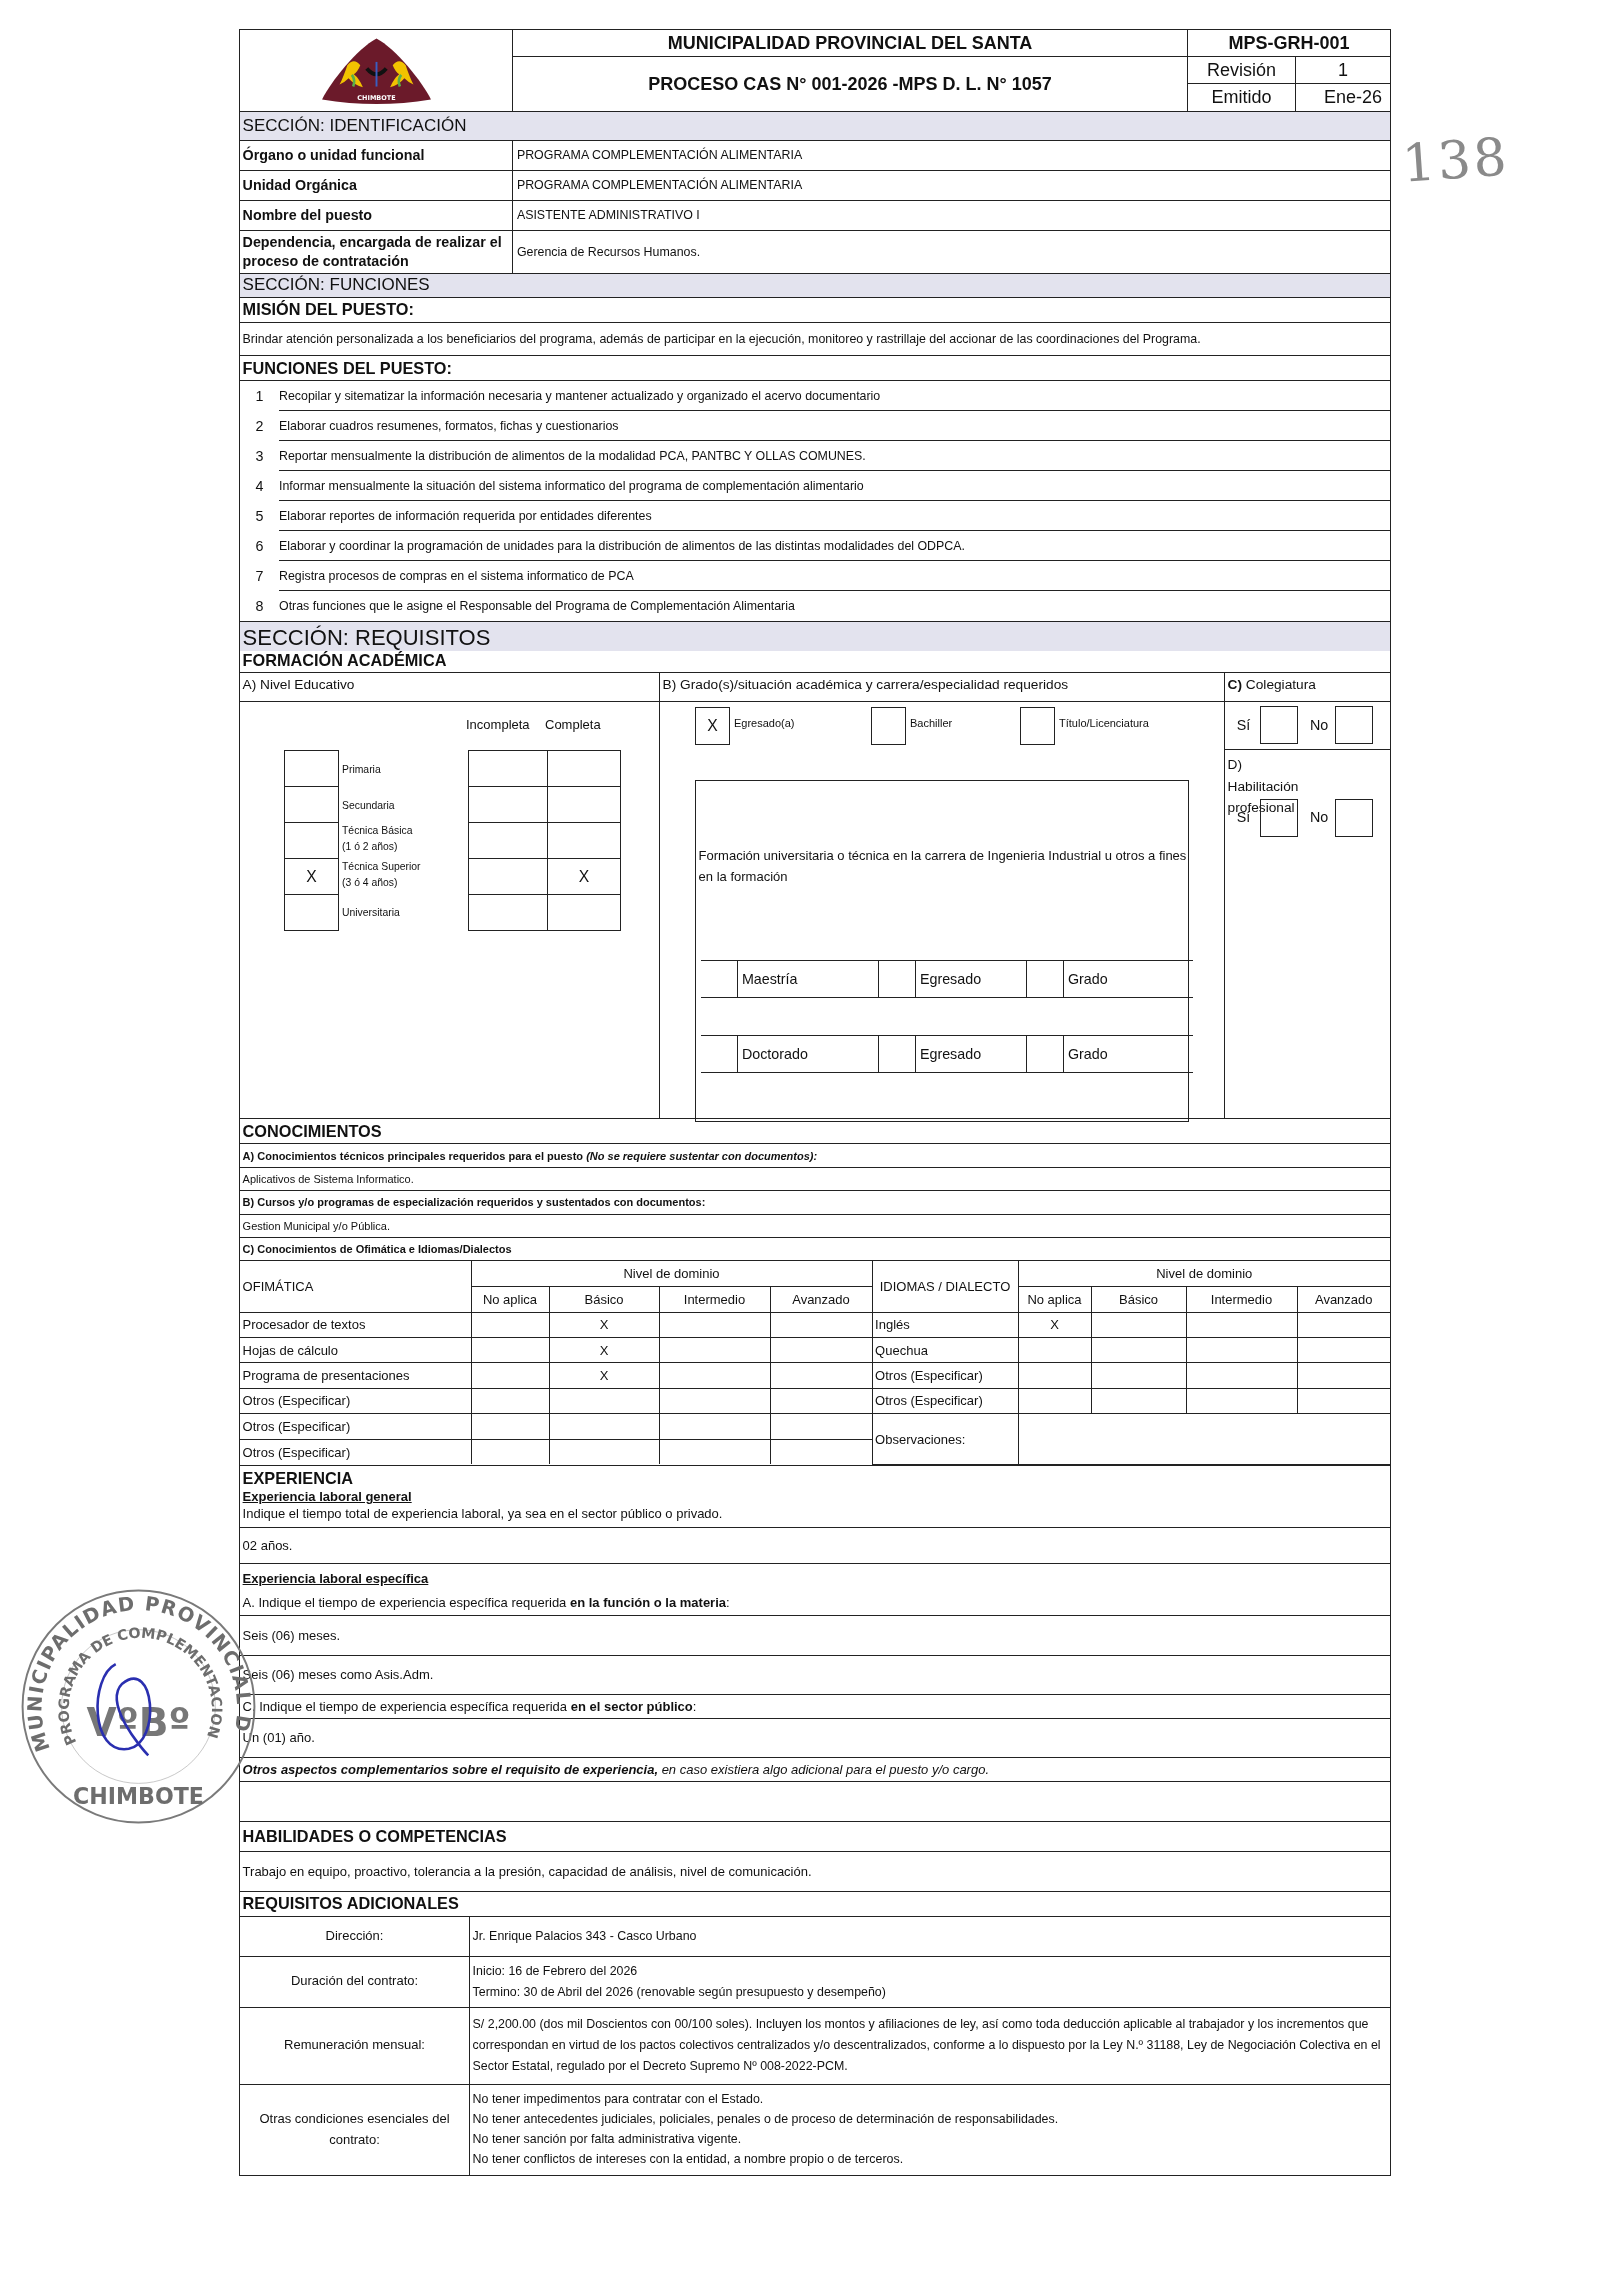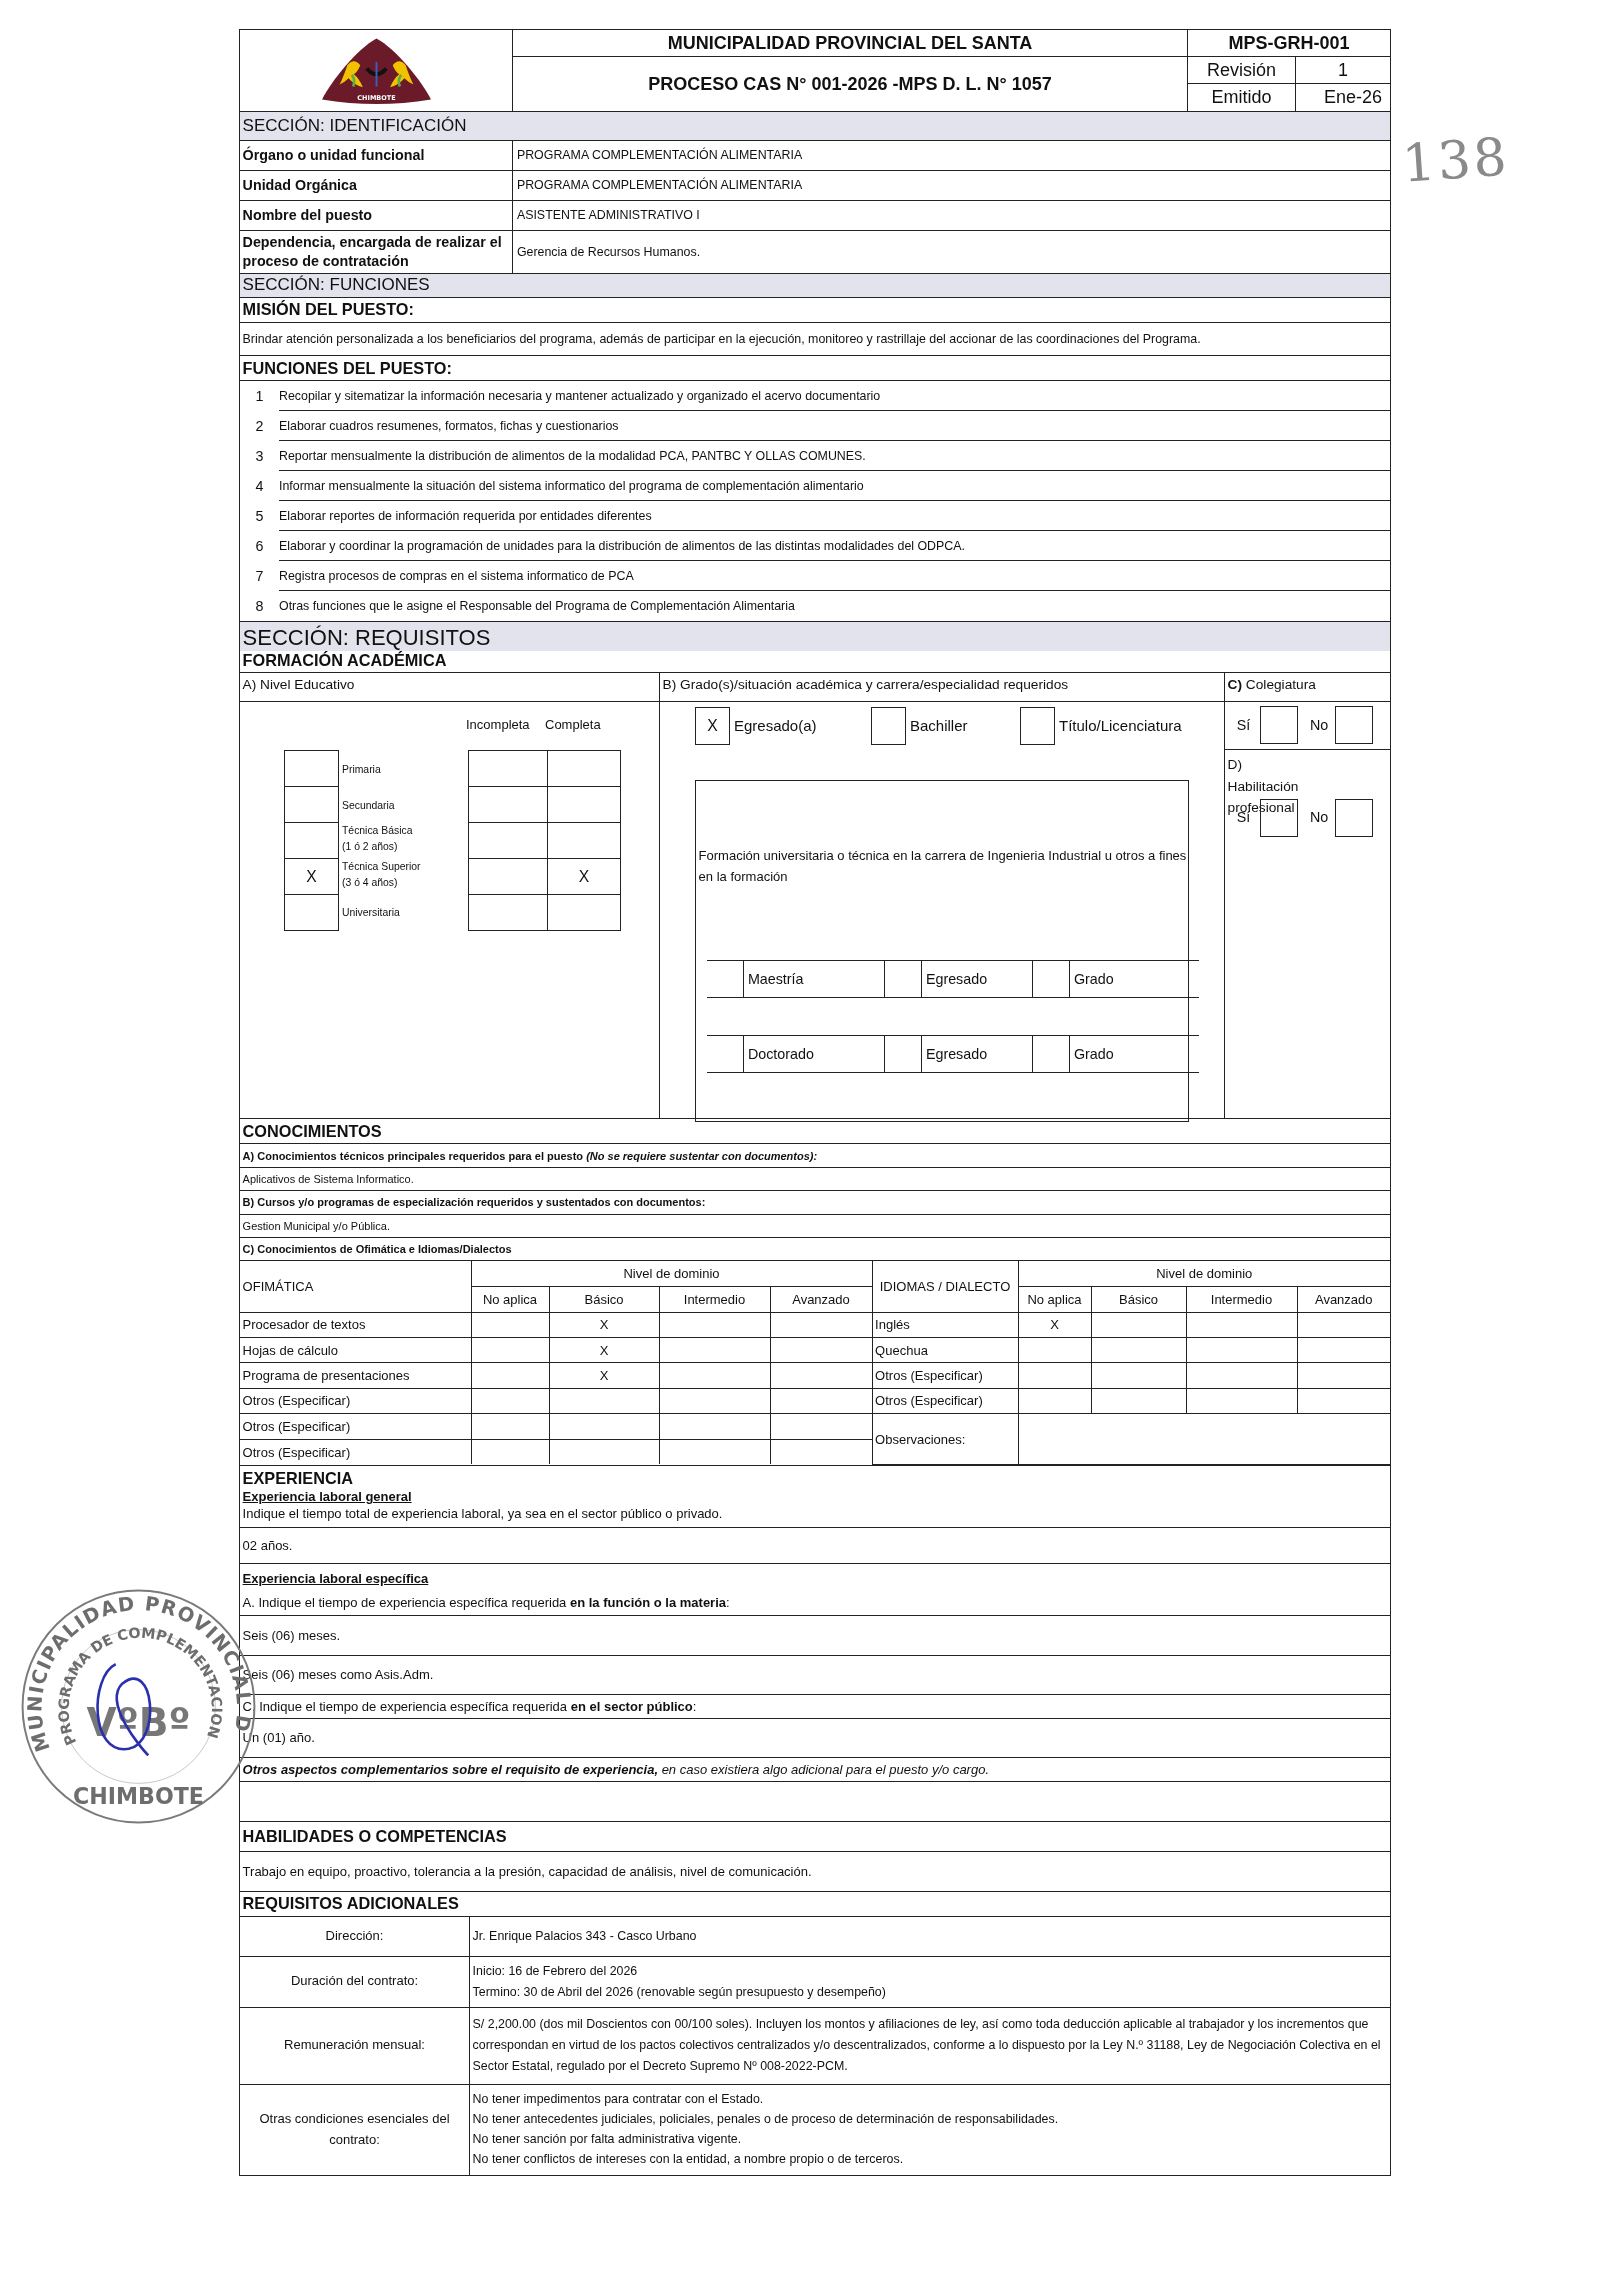--- a/index.html
+++ b/index.html
@@ -45,24 +45,24 @@
   .colB { width: 565px; border-right: 1.3px solid #222; }
   .colC { flex: 1; }
   .col-head { font-size: 13.7px; padding: 3.9px 2.6px; border-bottom: 1.3px solid #222; height: 29px; }
   .colA-body { position: relative; height: 416px; }
   .box { border: 1.3px solid #222; position: absolute; display: flex; align-items: center; justify-content: center; font-size: 15.7px; }
   .lvl-label { position: absolute; font-size: 10.4px; line-height: 1.45; }
   .ic-head { position: absolute; font-size: 13px; }
 
   .colB-body { position: relative; height: 416px; }
   .chk { position: absolute; border: 1.3px solid #222; width: 35px; height: 38px; display: flex; align-items: center; justify-content: center; font-size: 15.7px; }
-  .chk-label { position: absolute; font-size: 15px; }
+  .chk-label { position: absolute; font-size: 11px; }
   .career-box { position: absolute; left: 35px; top: 78px; width: 494px; height: 342px; border: 1.3px solid #222; }
   .career-text { position: absolute; left: 2.6px; top: 65px; width: 489px; font-size: 13px; line-height: 1.6; }
-  .deg-row { position: absolute; left: 11px; width: 492px; height: 38px; border-top: 1.3px solid #222; border-bottom: 1.3px solid #222; display: flex; }
+  .deg-row { position: absolute; left: 5px; width: 492px; height: 38px; border-top: 1.3px solid #222; border-bottom: 1.3px solid #222; display: flex; }
   .deg-row div { border-right: 1.3px solid #222; font-size: 14.3px; display: flex; align-items: center; padding-left: 3.9px; }
   .deg-row div:last-child { border-right: none; }
 
   .colC-body { position: relative; height: 416px; }
   .c-yn { position: absolute; font-size: 14.3px; }
   .c-box { position: absolute; border: 1.3px solid #222; width: 38px; height: 38px; }
 
   
   .k-row { border-top: 1.3px solid #222; font-size: 11px; padding: 5.2px 2.6px; }
   .k-row.label { font-weight: bold; }

